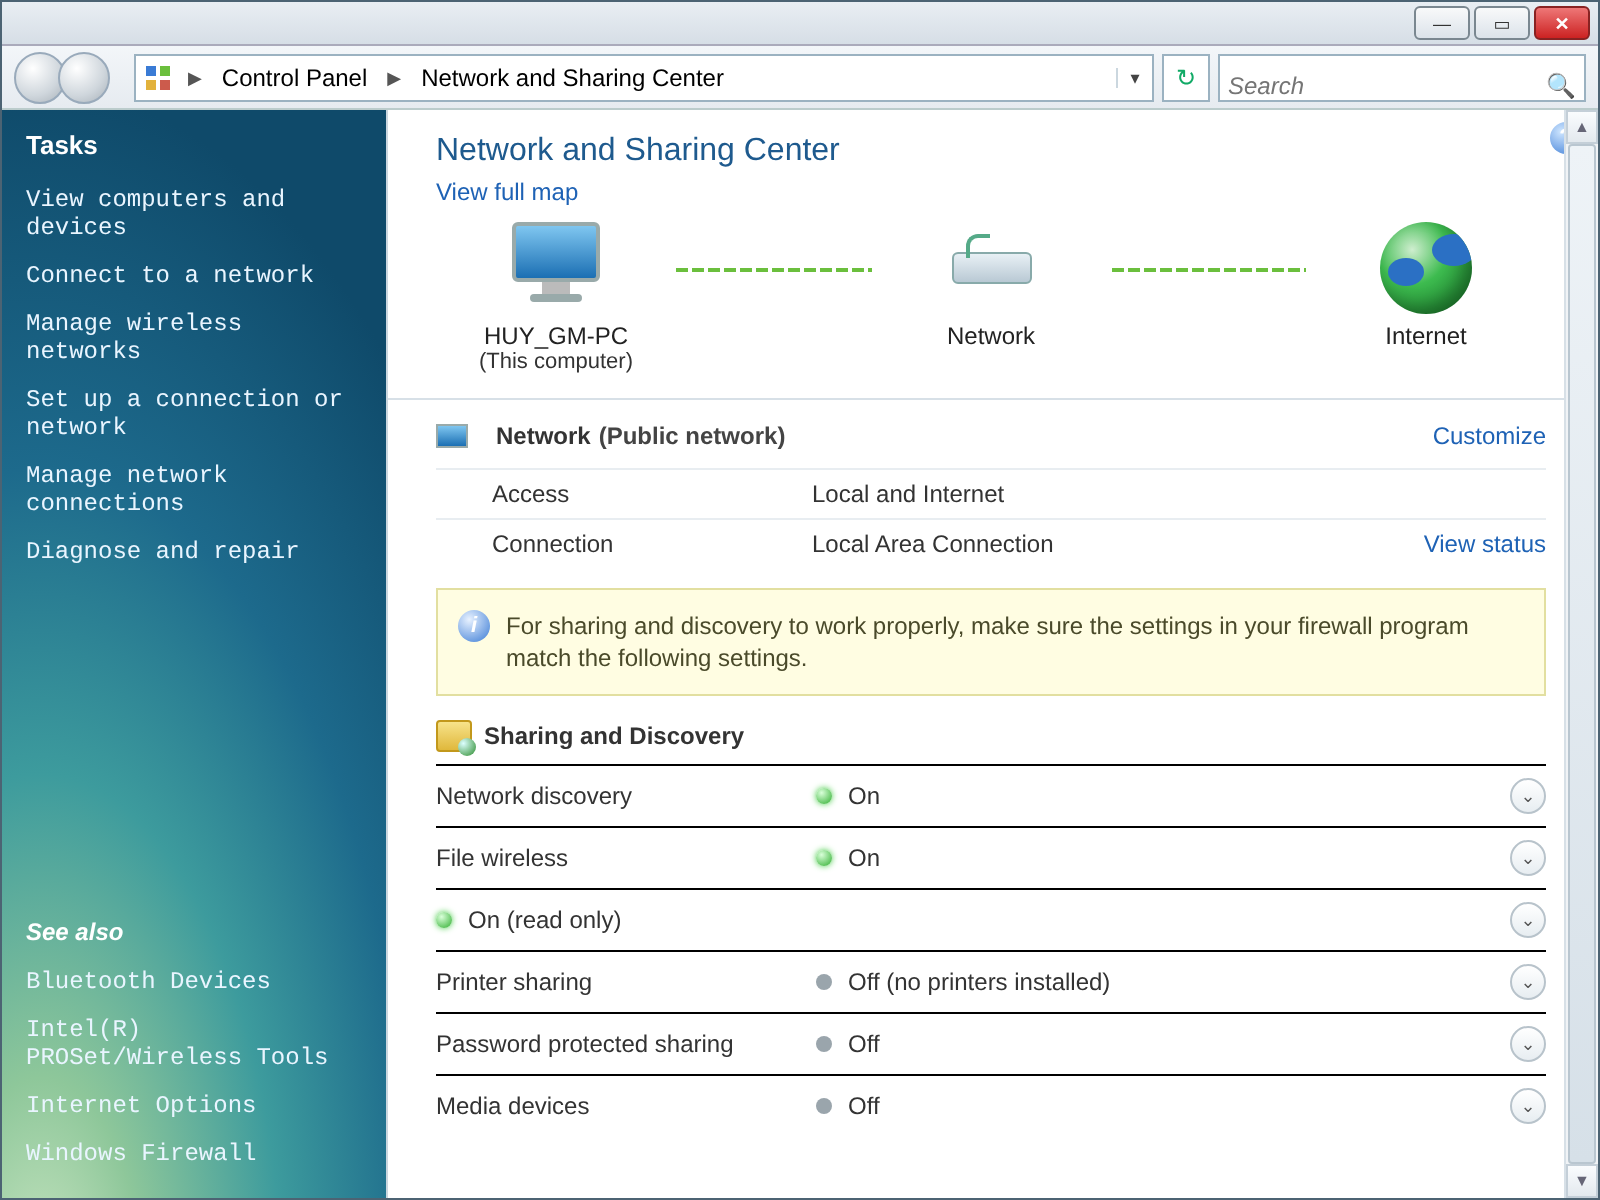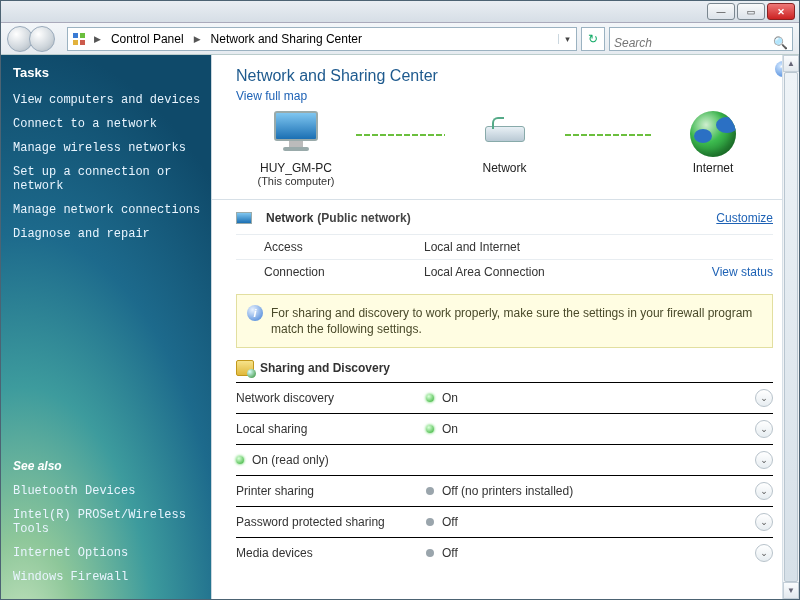--- a/index.html
+++ b/index.html
@@ -21,21 +21,21 @@
 .crumb-seg { padding:0 6px; height:100%; display:flex; align-items:center; border-right:0; color:#000; }
 .crumb-arrow { padding:0 4px; color:#555; font-size:9px; }
 .crumb-dd { margin-left:auto; width:18px; text-align:center; border-left:1px solid #cbd7df; font-size:9px; color:#444; }
 .refresh { width:24px; height:24px; border:1px solid #9bb2c1; background:#fff; display:flex; align-items:center; justify-content:center; color:#1a6; font-size:12px; }
 .searchbox { width:184px; height:24px; border:1px solid #9bb2c1; background:#fff; display:flex; align-items:flex-end; padding:0 4px; font-size:12px; }
 .searchbox input { border:none; outline:none; flex:1; font-size:12px; font-style:italic; color:#888; background:transparent; }
 .searchbox .mag { color:#3a6ea5; font-size:12px; }
 
 
 .body { flex:1; display:flex; overflow:hidden; }
-.sidebar { width:210px; background: radial-gradient(ellipse 180% 140% at 10% 110%, #cfe9c6 0%, #8ec79a 15%, #3d9b9d 35%, #1d6a8c 55%, #0f4a6a 80%); color:#fff; font-size:12px; padding:10px 8px 10px 12px; display:flex; flex-direction:column; }
+.sidebar { width:192px; background: radial-gradient(ellipse 180% 140% at 10% 110%, #cfe9c6 0%, #8ec79a 15%, #3d9b9d 35%, #1d6a8c 55%, #0f4a6a 80%); color:#fff; font-size:12px; padding:10px 8px 10px 12px; display:flex; flex-direction:column; }
 .sidebar .heading { font-weight:bold; font-size:13px; margin-bottom:8px; color:#fff; }
 .sidebar a { color:#e9f5ff; text-decoration:none; display:block; padding:5px 0; font-size:12px;font-family:Liberation Mono, monospace; }
 .sidebar .spacer { flex:1; }
 .sidebar .seealso-h { font-weight:bold; margin:8px 0 6px 0;font-style:italic; }
 
 .main { flex:1; background:#fff; position:relative; font-size:12px; color:#333; overflow-y:auto; overflow-x:hidden; border-left:1px solid #cbd7df; }
 .main-scroll { padding:12px 26px 16px 24px; }
 .helpbtn { position:absolute; right:8px; top:6px; width:16px; height:16px; border-radius:50%; background:radial-gradient(circle at 35% 30%, #cfe6ff, #3a7bd5); color:#fff; font-size:11px; font-weight:bold; display:flex; align-items:center; justify-content:center; }
 
 h1.pagetitle { color:#1e5a8e; font-weight:normal; font-size:16px; margin-bottom:4px; }
@@ -58,21 +58,21 @@
 .globe::before { width:18px; height:14px; left:4px; top:18px; }
 .globe::after { width:22px; height:16px; right:-2px; top:6px; }
 
 .divider { height:1px; background:#d7e0e7; margin:0 -26px 0 -24px; }
 
 .netheader { display:flex; align-items:center; padding:8px 0 6px 0; }
 .netheader .neticon { width:24px; height:20px; margin-right:6px; display:flex; align-items:center; }
 .netheader .neticon .mini { width:16px;height:12px;background:linear-gradient(#7fc6f0,#1b6fb3); border:1px solid #9aa; }
 .netheader .title { font-weight:bold; }
 .netheader .type { color:#444; margin-left:4px; font-weight:bold; }
-.netheader .customize { margin-left:auto; color:#1e62b5;text-decoration:underline; }
+.netheader .customize { margin-left:auto; color:#1e62b5; }
 
 .kv { display:flex; padding:5px 0 5px 28px; border-top:1px solid #e8edf1; }
 .kv .k { width:160px; color:#333; }
 .kv .v { flex:1; }
 .kv .lnk { color:#1e62b5; }
 
 .infobar { margin:10px 0 12px 0; padding:10px 12px 10px 34px; background:#fffde2; border:1px solid #e2dfa0; position:relative; font-size:12px; color:#4a4a2a; line-height:1.35; }
 .infobar .iicon { position:absolute; left:10px; top:10px; width:16px; height:16px; border-radius:50%; background:radial-gradient(circle at 35% 30%, #e8f2ff, #3a7bd5); color:#fff; font-weight:bold; font-size:11px; display:flex; align-items:center; justify-content:center; font-style:italic; }
 
 .sect { margin-top:6px; }
@@ -219,21 +219,21 @@
             <span>Sharing and Discovery</span>
           </div>
           <div id="sharing-rows">
               <div class="row">
                 <div class="k">Network discovery</div>
                 <div class="dot on"></div>
                 <div class="v">On</div>
                 <div class="expand">⌄</div>
               </div>
               <div class="row">
-                <div class="k">Local sharing</div>
+                <div class="k">File wireless</div>
                 <div class="dot on"></div>
                 <div class="v">On</div>
                 <div class="expand">⌄</div>
               </div>
               <div class="row">
                 <div class="dot on"></div>
                 <div class="v">On (read only)</div>
                 <div class="expand">⌄</div>
               </div>
               <div class="row">

